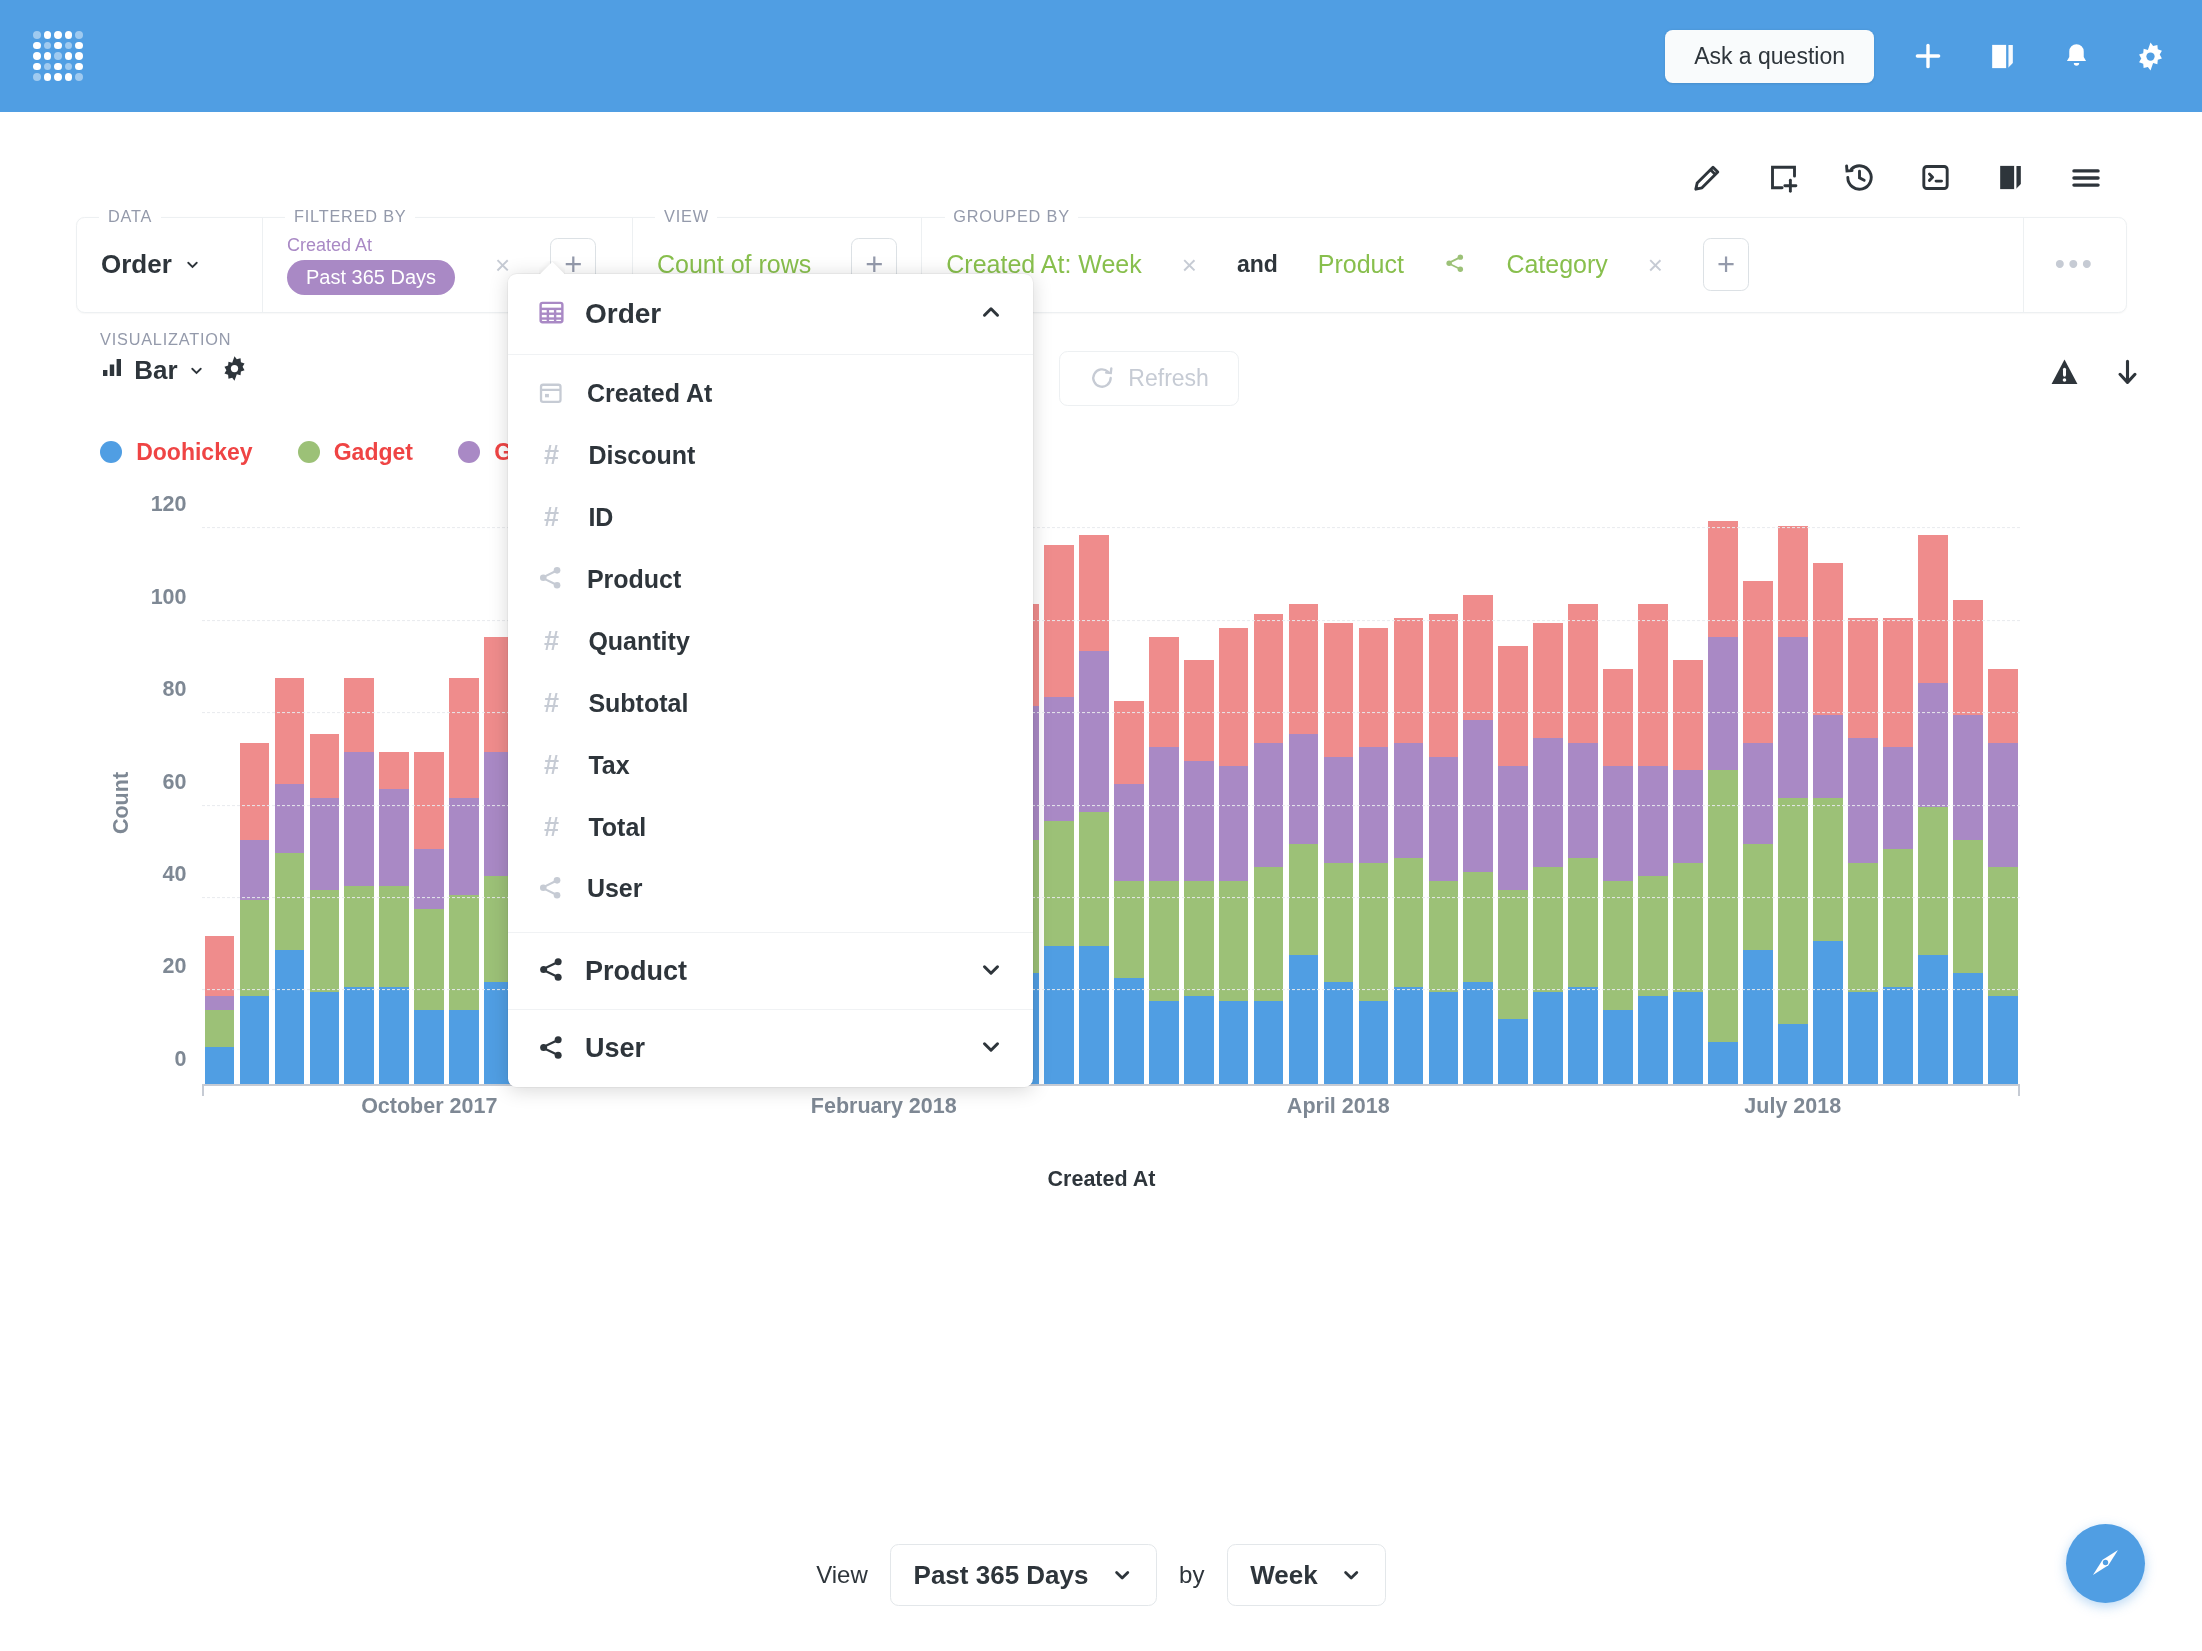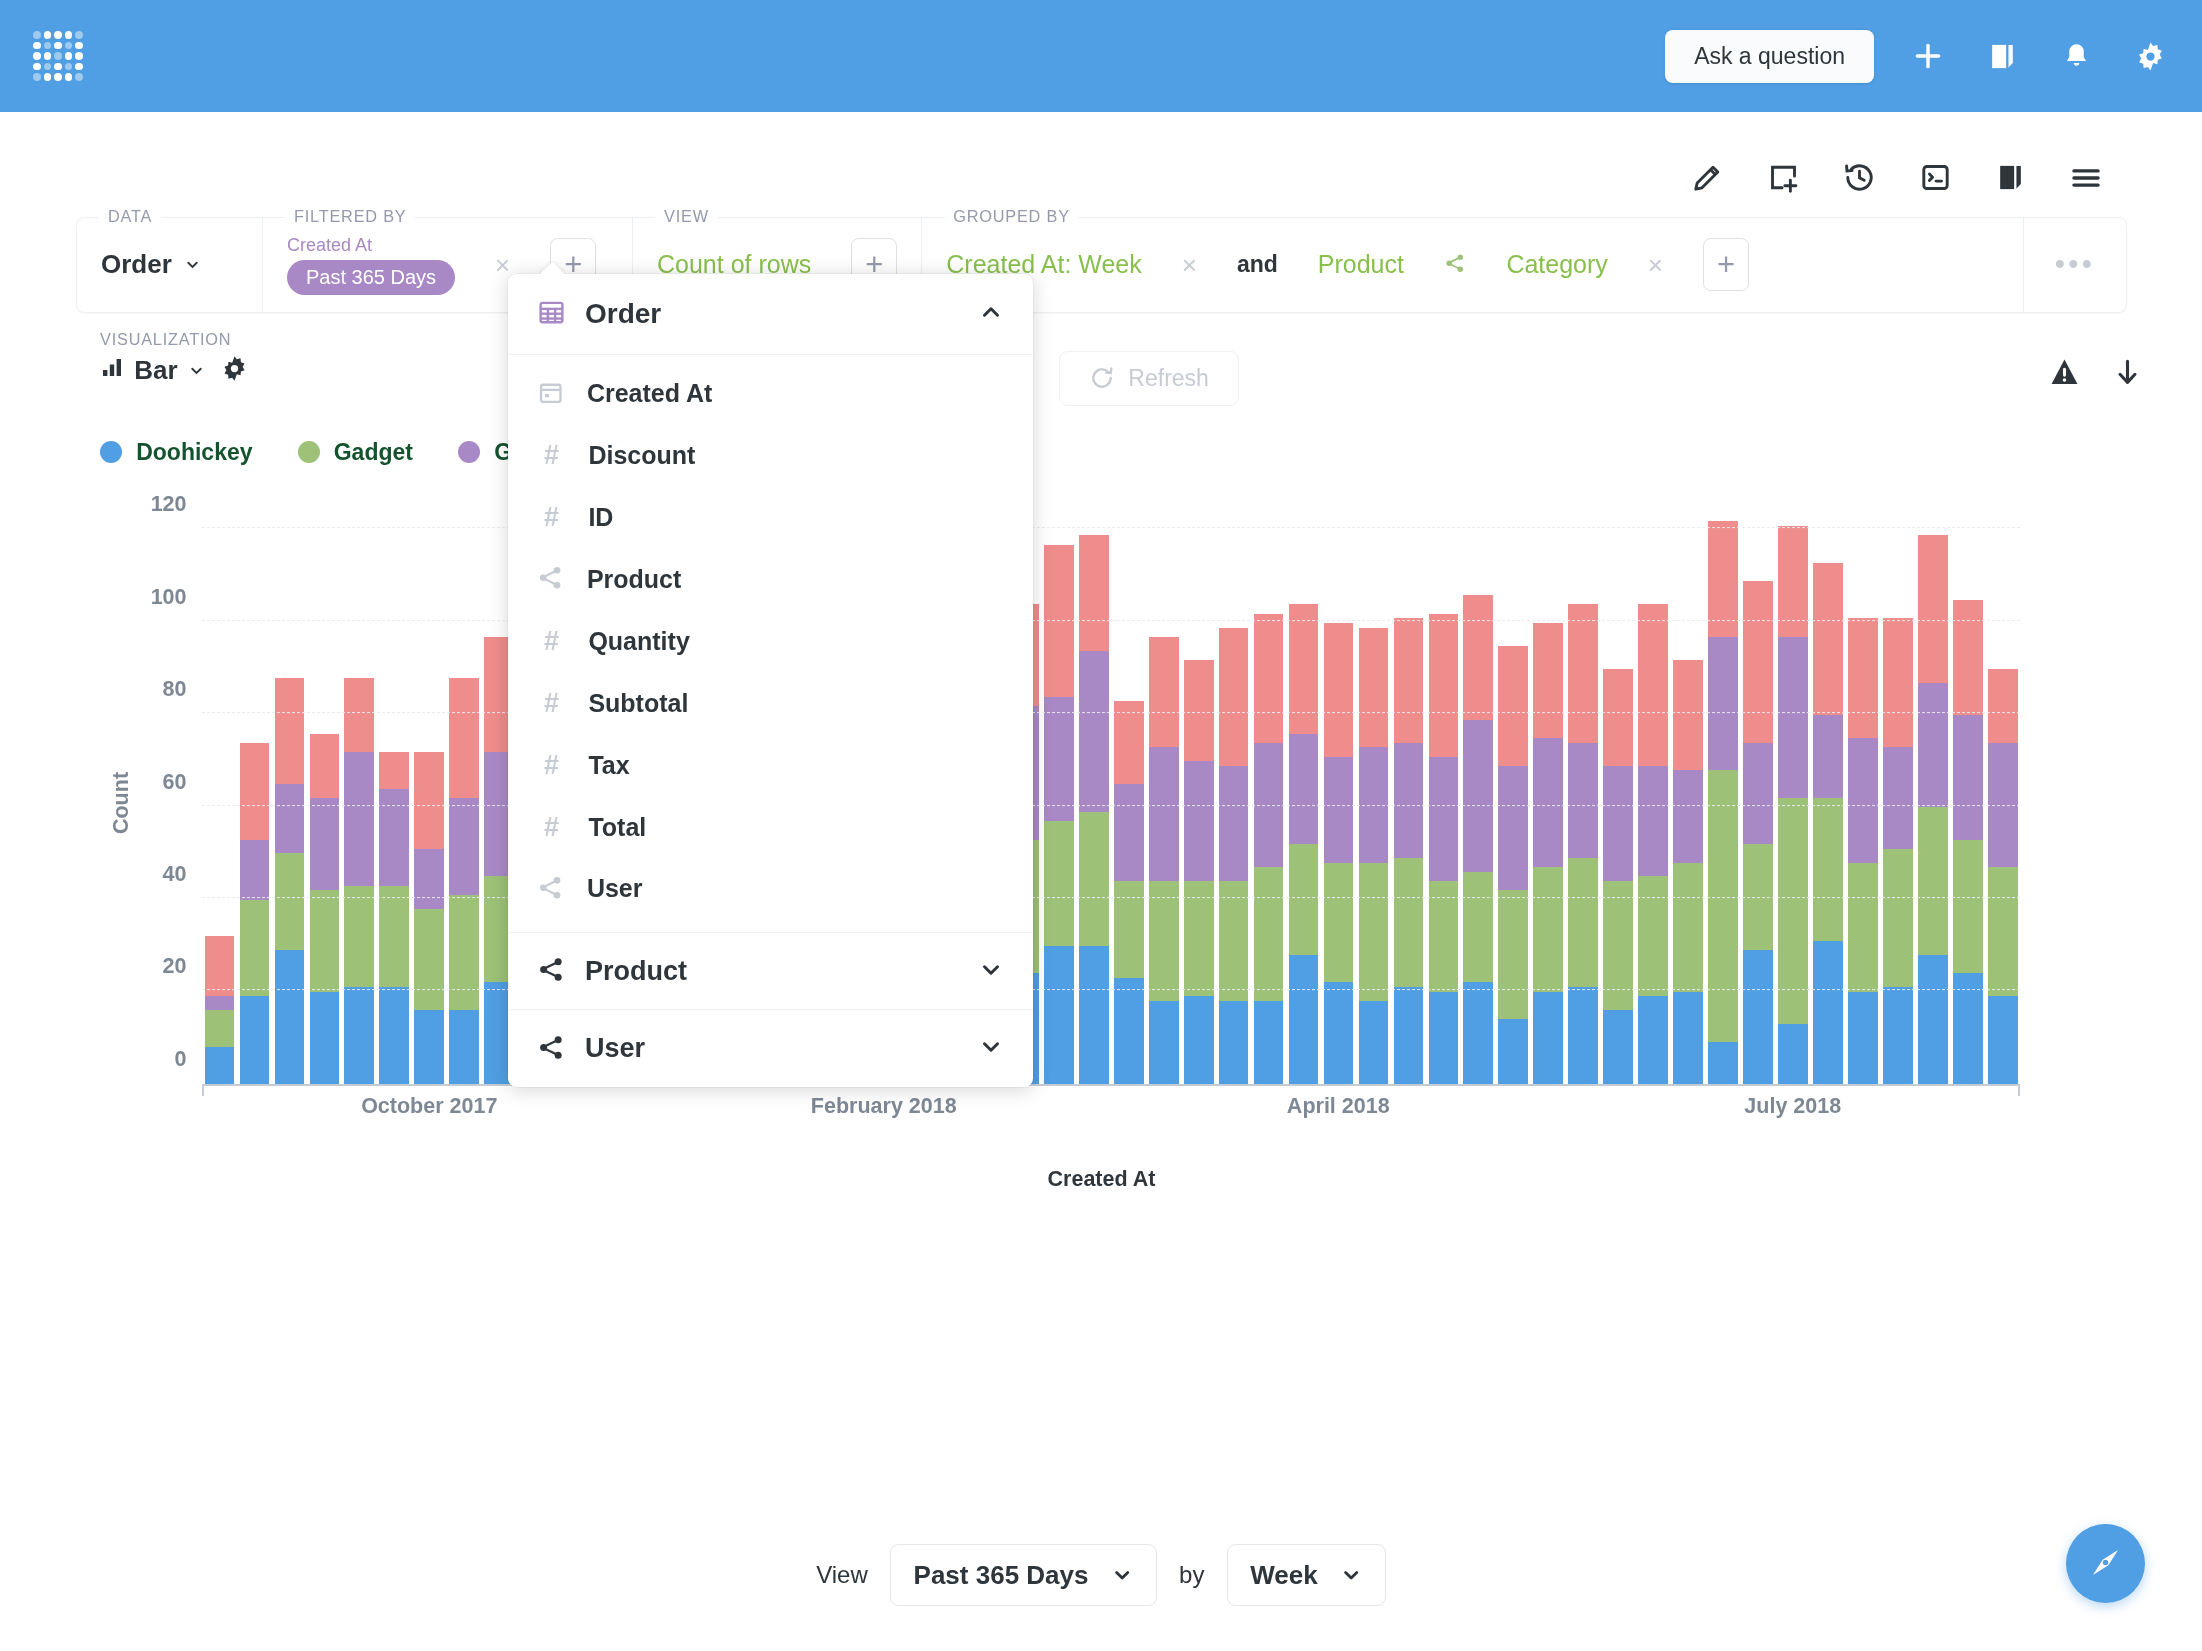--- a/index.html
+++ b/index.html
@@ -124,21 +124,21 @@
     border: 1.7px solid #EDF0F2; border-radius: 8.6px; background: #fff;
     height: 55px; padding: 0 29px; display: flex; align-items: center; gap: 13.8px;
     color: #C6CBD4; font-size: 23px; cursor: pointer;
   }
   .viz-right { display: flex; align-items: center; gap: 31px; padding-top: 26px; }
 
   
   .chart-legend { display: flex; align-items: center; gap: 45px; padding: 33px 100px 0 100px; }
   .leg-item { display: flex; align-items: center; gap: 13.8px; cursor: pointer; }
   .leg-dot { width: 22.4px; height: 22.4px; border-radius: 50%; }
-  .leg-txt { font-size: 23px; color: #14532d; font-weight: bold; }
+  .leg-txt { font-size: 23px; color: #ef4444; font-weight: bold; }
 
   
   .chart-area { position: relative; margin: 19px 100px 0 100px; height: 637px; }
   .y-title {
     position: absolute; left: -10.3px; top: 50%; transform: translateY(-50%) rotate(-90deg);
     transform-origin: center; font-size: 21.5px; color: #7E8894; font-weight: bold;
   }
   .plot { position: absolute; left: 102px; right: 83px; top: 0; bottom: 36px; }
   .ytick {
     position: absolute; right: calc(100% + 15.5px); transform: translateY(-50%);

